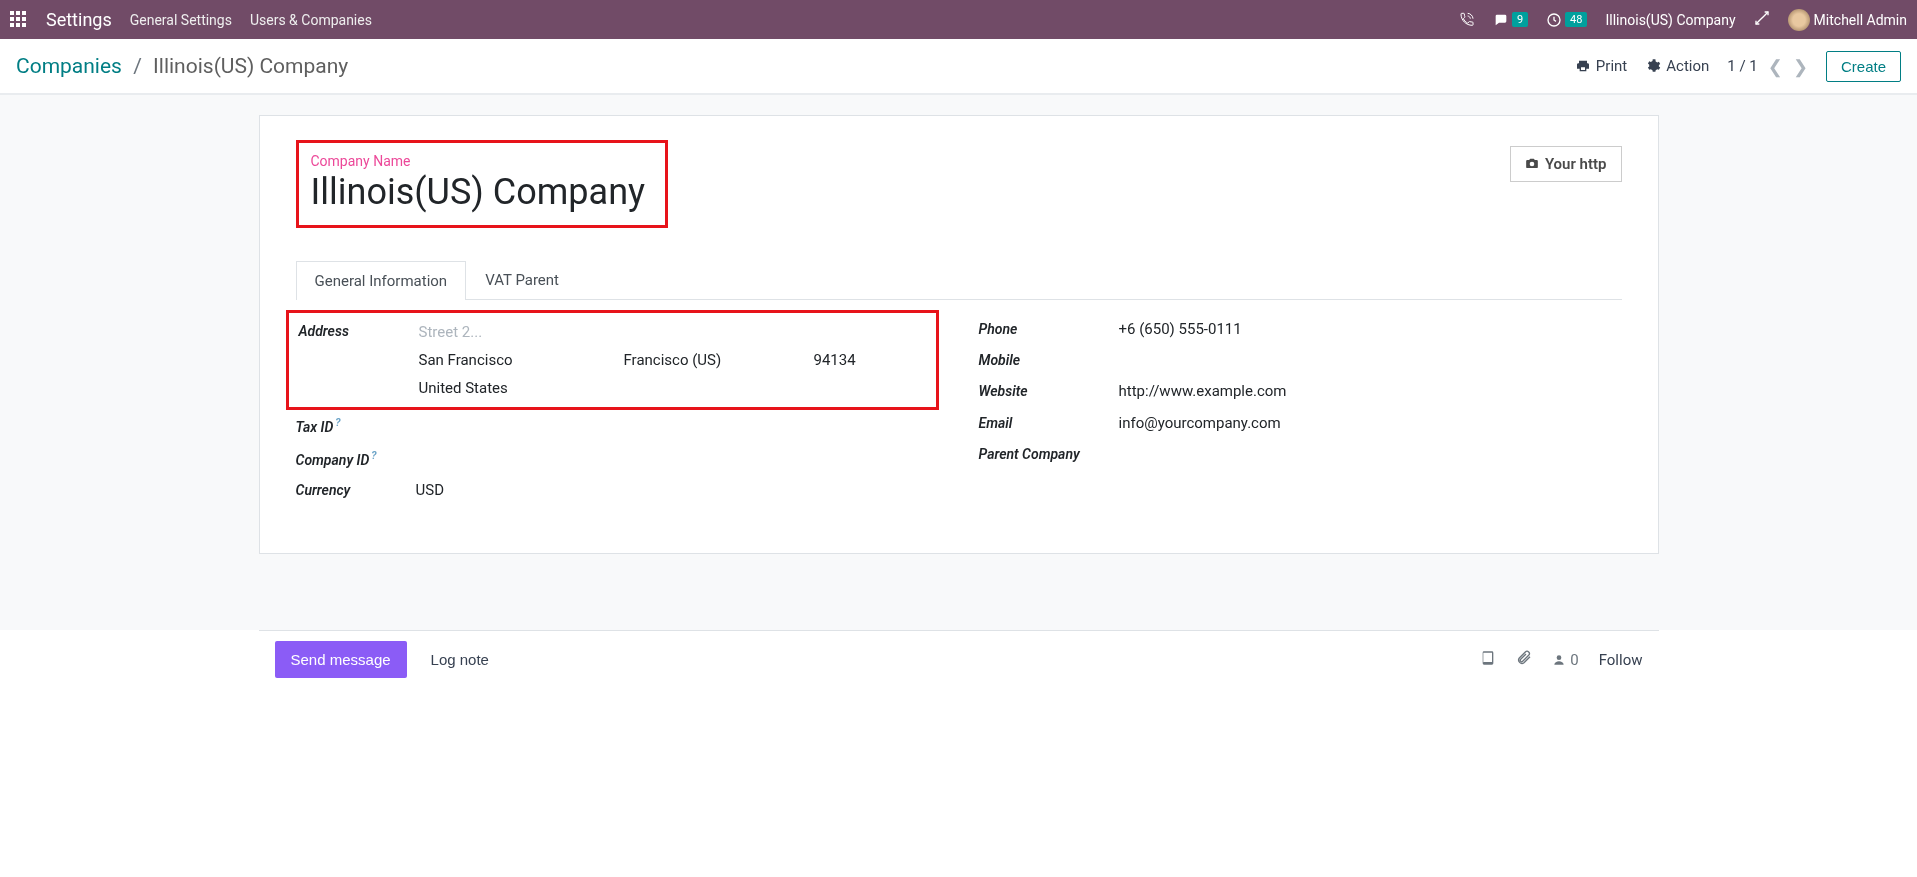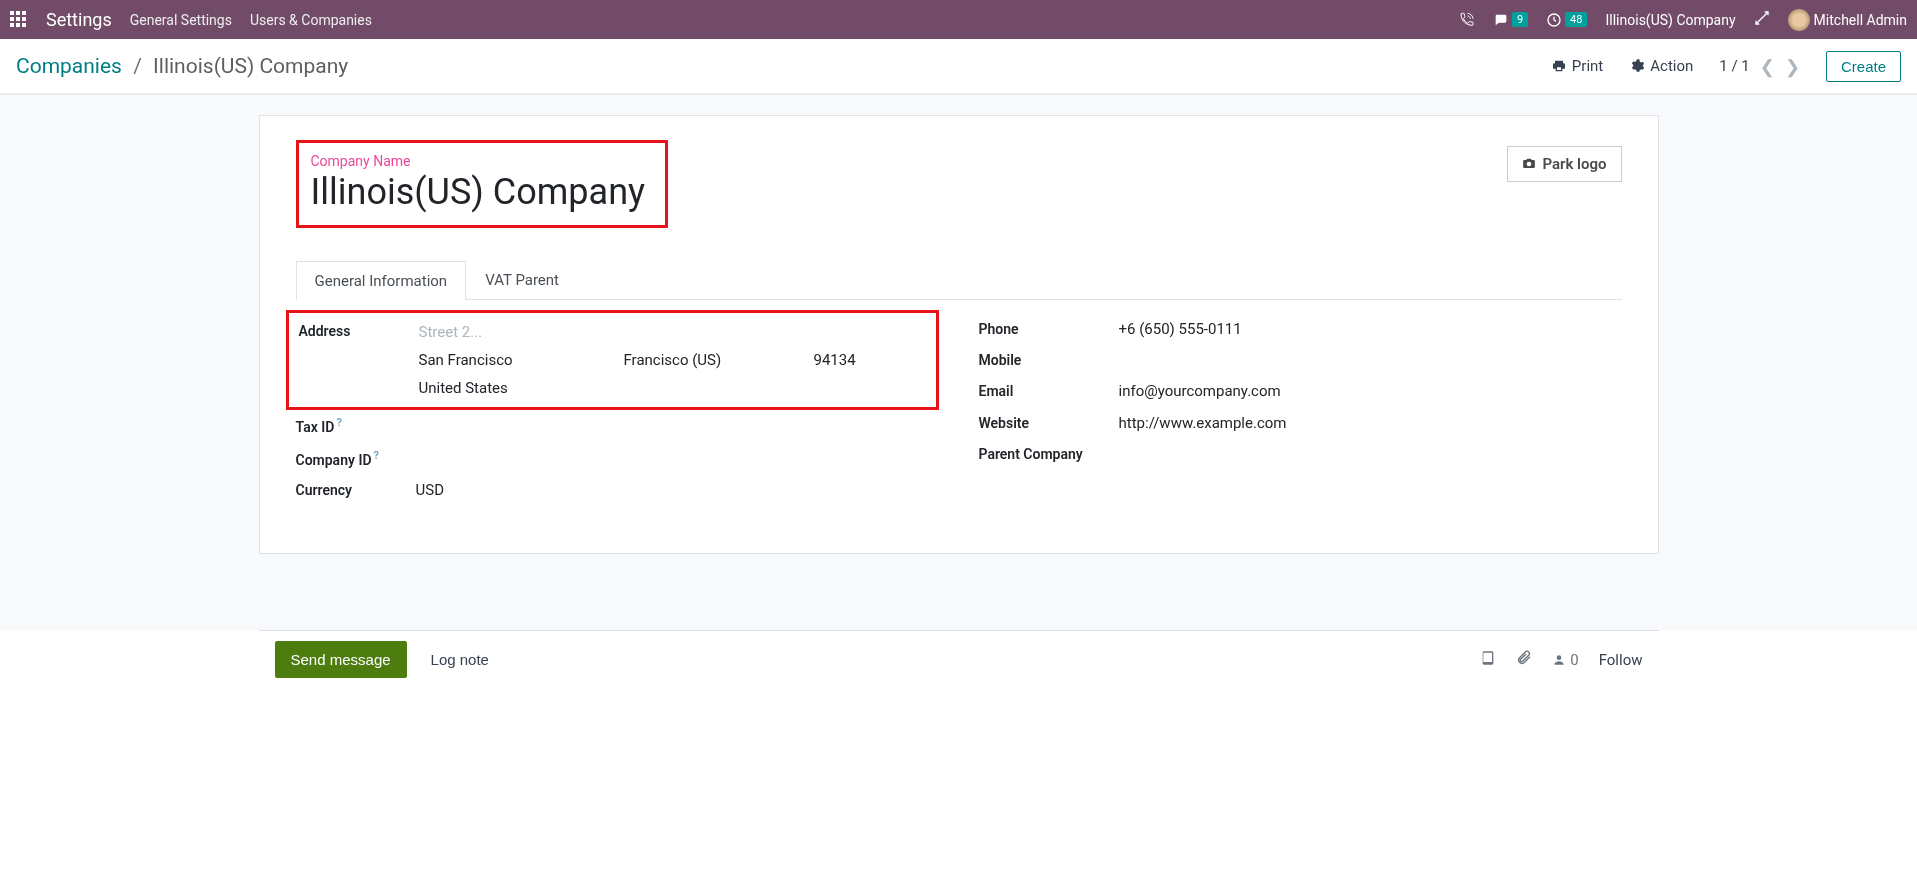--- a/index.html
+++ b/index.html
@@ -18,21 +18,21 @@
   .company-name-top { font-size: 14px; cursor: pointer; }
   .avatar { width: 22px; height: 22px; border-radius: 50%; background: radial-gradient(circle, #e8c8a0 40%, #8a6a4a 100%); display: inline-block; }
   .user-name { font-size: 14px; cursor: pointer; }
   .svg-icon { width: 16px; height: 16px; fill: #fff; }
 
   
   .controlbar { height: 55px; border-bottom: 1px solid #e9ecef; display: flex; align-items: center; padding: 0 16px; }
   .breadcrumb { font-size: 21px; color: #5f5f5f; }
   .breadcrumb a { color: #017e84; text-decoration: none; cursor: pointer; }
   .breadcrumb .sep { color: #6c757d; margin: 0 6px; }
-  .cb-right { margin-left: auto; display: flex; align-items: center; gap: 26px; }
+  .cb-right { margin-left: auto; display: flex; align-items: center; gap: 18px; }
   .cb-btn { font-size: 15px; color: #374151; cursor: pointer; display: inline-flex; align-items: center; gap: 5px; }
   .pager { font-size: 15px; color: #374151; display: flex; align-items: center; gap: 10px; }
   .pager-arrows { display: flex; gap: 10px; }
   .pager-arrow { color: #adb5bd; cursor: pointer; font-size: 18px; }
   .create-btn { border: 1px solid #017e84; color: #017e84; background: #fff; padding: 6px 14px; font-size: 15px; cursor: pointer; border-radius: 2px; }
 
   
   .content-wrap { background: #f8f9fa; padding: 0; border-top: 1px solid #e9ecef; height: 536px; overflow: auto; }
   .sheet { background: #fff; border: 1px solid #dee2e6; max-width: 1400px; margin: 20px auto; padding: 24px 36px 40px; position: relative; }
   .company-name-block { display: inline-block; border: 3px solid #e7131a; padding: 10px 20px 12px 12px; margin-bottom: 12px; }
@@ -42,33 +42,33 @@
 
   
   .tabs { display: flex; margin-top: 20px; border-bottom: 1px solid #dee2e6; }
   .tab { padding: 10px 18px; font-size: 15px; color: #495057; cursor: pointer; border: 1px solid transparent; border-bottom: none; }
   .tab.active { border-color: #dee2e6; background: #fff; position: relative; top: 1px; }
 
   
   .form-grid { display: flex; gap: 40px; margin-top: 20px; }
   .col { flex: 1; }
   .field-row { display: flex; align-items: baseline; margin-bottom: 14px; }
-  .field-label { width: 120px; font-weight: 600; font-size: 14px; color: #212529; flex-shrink: 0; }
+  .field-label { width: 120px; font-weight: 600; font-size: 14px; color: #212529; flex-shrink: 0; font-style: italic; }
   .field-value { font-size: 15px; color: #212529; flex: 1; }
   .help-q { color: #6ba3c7; font-size: 11px; vertical-align: super; margin-left: 2px; cursor: pointer; }
   .address-stack { display: flex; flex-direction: column; gap: 10px; }
   .address-line3 { display: flex; gap: 40px; }
   .address-line3 .city { width: 165px; }
   .address-line3 .state { width: 150px; }
   .placeholder-text { color: #adb5bd; }
   .address-box { border: 3px solid #e7131a; padding: 10px 18px 10px 10px; margin-left: -10px; margin-top: -10px; margin-bottom: 6px; display: flex; }
 
   
   .chatter { border-top: 1px solid #dee2e6; display: flex; align-items: center; padding: 10px 16px; max-width: 1400px; margin: 0 auto; background: #fff; }
-  .send-msg { background: #4d7c0f; color: #fff; border: none; padding: 10px 16px; font-size: 15px; cursor: pointer; border-radius: 2px; }
+  .send-msg { background: #8b5cf6; color: #fff; border: none; padding: 10px 16px; font-size: 15px; cursor: pointer; border-radius: 2px; }
   .log-note { background: none; border: none; color: #374151; font-size: 15px; padding: 10px 24px; cursor: pointer; }
   .chatter-right { margin-left: auto; display: flex; align-items: center; gap: 20px; }
   .chatter-icon { color: #6c757d; cursor: pointer; font-size: 16px; }
   .follower-count { display: flex; align-items: center; gap: 4px; color: #6c757d; font-size: 15px; cursor: pointer; }
   .follow-btn { color: #374151; font-size: 15px; cursor: pointer; }
 
   
   .content-wrap::-webkit-scrollbar { width: 14px; }
 </style>
 </head>
@@ -158,21 +158,21 @@
 <div class="content-wrap">
   <div class="sheet">
     <div class="company-name-block">
       <div class="company-name-label">Company Name</div>
       <div class="company-name-value">Illinois(US) Company</div>
     </div>
     <div class="logo-box">
       <svg width="14" height="14" viewBox="0 0 24 24" fill="#4a4a4a">
           <path d="M9 3L7 5H4a2 2 0 00-2 2v10a2 2 0 002 2h16a2 2 0 002-2V7a2 2 0 00-2-2h-3l-2-2H9zm3 5a4 4 0 110 8 4 4 0 010-8z"></path>
         </svg>
-      <span>Park logo</span>
+      <span>Your http</span>
     </div>
 
     <div class="tabs">
       <div class="tab active">General Information</div>
       <div class="tab">VAT Parent</div>
     </div>
 
     <div class="form-grid">
       <div class="col">
 
@@ -206,26 +206,26 @@
       <div class="col">
         <div class="field-row">
           <div class="field-label" style="width:140px">Phone</div>
           <div class="field-value">+6 (650) 555-0111</div>
         </div>
         <div class="field-row">
           <div class="field-label" style="width:140px">Mobile</div>
           <div class="field-value"></div>
         </div>
         <div class="field-row">
+          <div class="field-label" style="width:140px">Website</div>
+          <div class="field-value">http://www.example.com</div>
+        </div>
+        <div class="field-row">
           <div class="field-label" style="width:140px">Email</div>
           <div class="field-value">info@yourcompany.com</div>
-        </div>
-        <div class="field-row">
-          <div class="field-label" style="width:140px">Website</div>
-          <div class="field-value">http://www.example.com</div>
         </div>
         <div class="field-row">
           <div class="field-label" style="width:140px">Parent Company</div>
           <div class="field-value"></div>
         </div>
       </div>
     </div>
   </div>
 </div>
 

